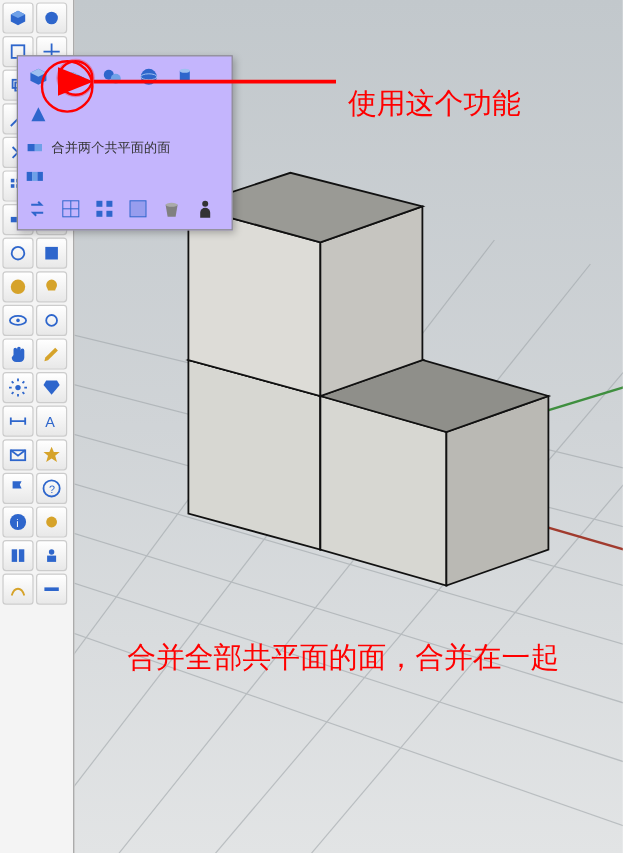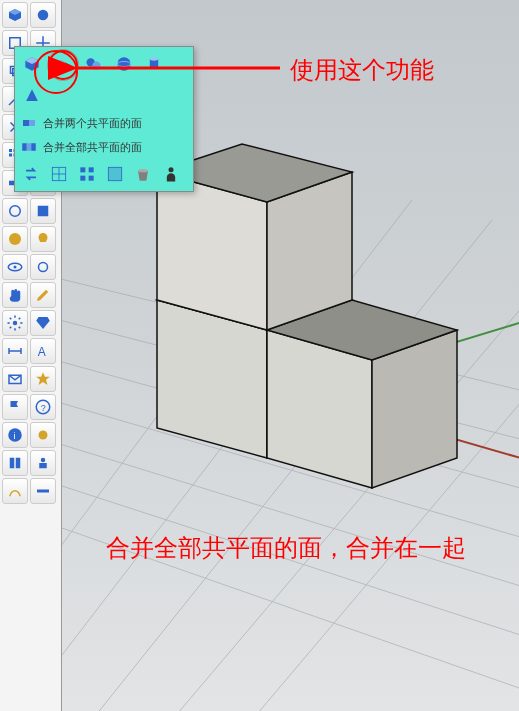--- a/index.html
+++ b/index.html
@@ -4,21 +4,21 @@
 <style>
   html,body{margin:0;padding:0;width:519px;height:711px;overflow:hidden;font-family:"Microsoft YaHei",Arial,sans-serif;background:#fff;}
   .viewport{position:absolute;left:62px;top:0;right:0;bottom:0;background:linear-gradient(to bottom,#c2c8cc 0%,#d0d4d7 50%,#e2e4e5 100%);}
   .viewport svg{position:absolute;left:0;top:0;}
   .left-toolbar{position:absolute;left:0;top:0;width:62px;height:100%;background:#f4f4f4;border-right:1px solid #999;box-sizing:border-box;padding:2px;}
   .tool-grid{display:flex;flex-wrap:wrap;gap:2px;}
   .tool-grid .cell{width:26px;height:26px;display:flex;align-items:center;justify-content:center;border:1px solid #ccc;border-radius:3px;background:linear-gradient(to bottom,#fff,#e8e8e8);box-sizing:border-box;cursor:pointer;}
   .tool-grid .cell svg{width:18px;height:18px;}
   .ink-annot{position:absolute;pointer-events:none;}
   .txt{color:#ff0000;font-size:24px;font-weight:400;white-space:nowrap;}
-  .flyout{position:absolute;left:14px;top:46px;width:178px;background:#5eead4;border:1px solid #8a8a8a;box-shadow:2px 2px 6px rgba(0,0,0,.25);}
+  .flyout{position:absolute;left:14px;top:46px;width:178px;background:#c4b5fd;border:1px solid #8a8a8a;box-shadow:2px 2px 6px rgba(0,0,0,.25);}
   .flyout .row1{display:flex;flex-wrap:wrap;gap:2px;padding:3px 3px 1px 3px;}
   .flyout .row1 .ic{width:26px;height:26px;display:flex;align-items:center;justify-content:center;border:1px solid transparent;border-radius:2px;cursor:pointer;}
   .flyout .row1 .ic.sel{border:2px solid #ff0000;border-radius:50%;box-shadow:0 0 0 1px rgba(255,0,0,.3);}
   .flyout .row2{display:flex;align-items:center;gap:4px;padding:2px 4px;font-size:11px;color:#333;}
   .flyout .row2 .mini-ic{width:20px;height:20px;display:flex;align-items:center;justify-content:center;}
   .flyout .row3{display:flex;flex-wrap:wrap;gap:2px;padding:2px 3px 4px 3px;}
   .flyout .row3 .ic{width:26px;height:26px;display:flex;align-items:center;justify-content:center;cursor:pointer;}
   .circle-mark{position:absolute;width:40px;height:40px;border:2px solid #ff0000;border-radius:50%;pointer-events:none;}
 </style>
 </head>
@@ -317,21 +317,20 @@
     <span>合并两个共平面的面</span>
   </div>
   <div class="row2">
     <span class="mini-ic">
         <svg width="18" height="18" viewBox="0 0 24 24">
           <rect x="3" y="7" width="6" height="10" fill="#2e66cc"></rect>
           <rect x="9" y="7" width="6" height="10" fill="#6fa1e8"></rect>
           <rect x="15" y="7" width="6" height="10" fill="#2e66cc"></rect>
         </svg>
       </span>
-    <span>合并全部共平面的面</span>
   </div>
   <div class="row3">
     <div class="ic">
         <svg width="20" height="20" viewBox="0 0 24 24">
           <path d="M6 8h10l-3-3M18 16H8l3 3" stroke="#2e66cc" stroke-width="2" fill="none"></path>
         </svg>
       </div>
     <div class="ic">
         <svg width="20" height="20" viewBox="0 0 24 24">
           <rect x="4" y="4" width="16" height="16" fill="none" stroke="#2e66cc"></rect>
@@ -371,14 +370,14 @@
 <div class="circle-mark" style="left:34px;top:50px;"></div>
 
 <svg class="ink-annot" style="left:0;top:0;" width="519" height="711">
   <defs>
     <marker id="arr" markerWidth="12" markerHeight="12" refX="2" refY="6" orient="auto">
       <path d="M12 2L2 6l10 4z" fill="#ff0000"></path>
     </marker>
   </defs>
   <line x1="280" y1="68" x2="78" y2="68" stroke="#ff0000" stroke-width="3" marker-end="url(#arr)"></line>
 </svg>
-<div class="ink-annot txt" style="left:290px;top:54px;">使用这个功能</div>
+<div class="ink-annot txt" style="left:290px;top:70px;">使用这个功能</div>
 <div class="ink-annot txt" style="left:106px;top:532px;">合并全部共平面的面，合并在一起</div>
 
 </body></html>

